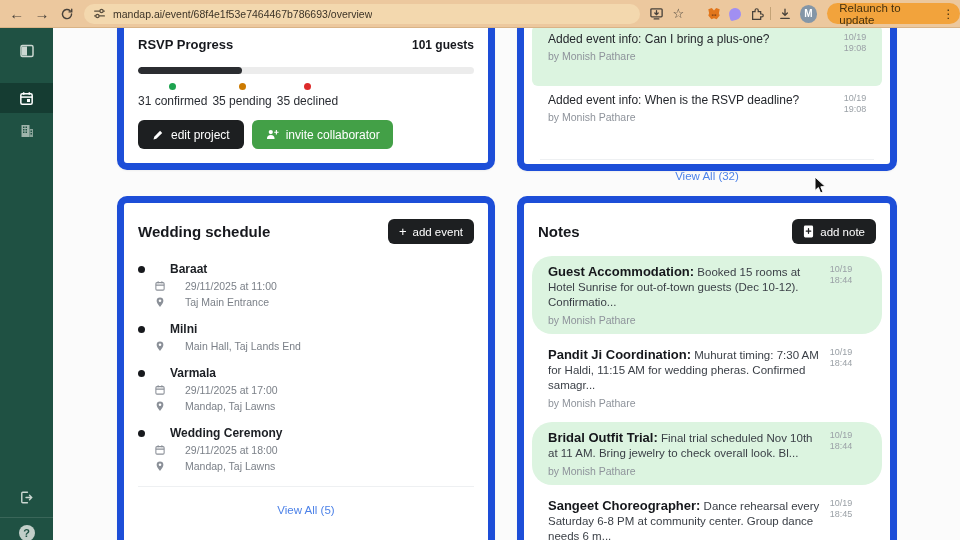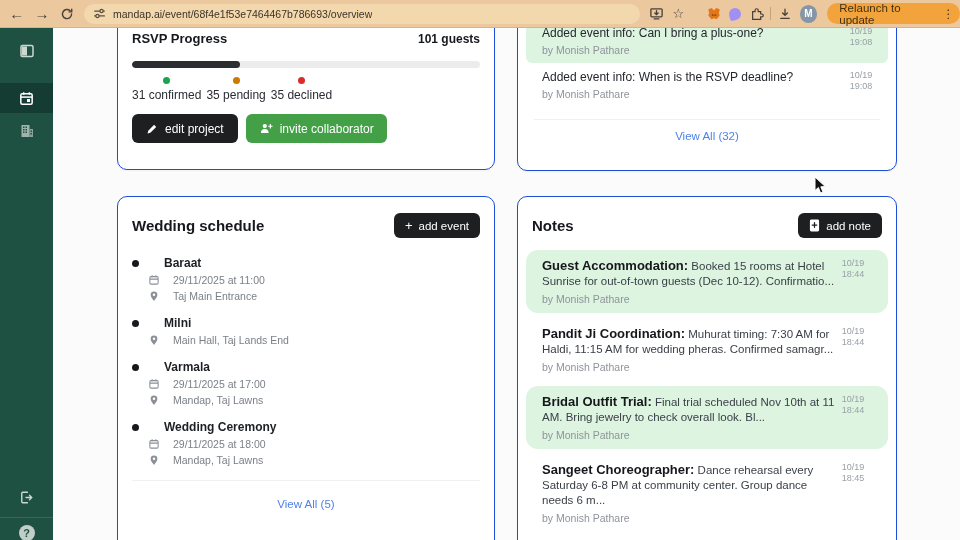--- a/index.html
+++ b/index.html
@@ -22,67 +22,67 @@
   
   .sidebar{position:absolute;top:28px;left:0;width:53px;height:512px;background:#1f5143;z-index:30}
   .sb-item{position:absolute;left:0;width:53px;height:30px;display:flex;align-items:center;justify-content:center}
   .sb-item.active{background:#153c32}
   .sb-divider{position:absolute;left:0;top:489px;width:53px;height:1px;background:rgba(255,255,255,.12)}
   .help-circle{width:16px;height:16px;border-radius:50%;background:#c2cfc9;color:#1f5143;font-size:11px;font-weight:700;display:flex;align-items:center;justify-content:center}
 
   
   .content{position:absolute;top:28px;left:53px;width:907px;height:512px;overflow:hidden;background:#fbfbfb}
   .board{position:relative;width:780px;margin-left:64px;height:512px}
-  .card{position:absolute;background:#fff;border:1px solid #1d4ed8;border-radius:10px;box-shadow:0 1px 2px rgba(0,0,0,.05)}
+  .card{position:absolute;background:#fff;border:7px solid #1d4ed8;border-radius:10px;box-shadow:0 1px 2px rgba(0,0,0,.05)}
 
   
   #card-rsvp{left:0;top:-20px;width:378px;height:162px;padding:22px 14px 0}
   .rsvp-head{display:flex;justify-content:space-between;align-items:center}
   .rsvp-title{font-size:13px;font-weight:700;color:#16181d}
   .rsvp-guests{font-size:12px;font-weight:700;color:#16181d}
   .pbar{margin-top:15px;height:7px;background:#ececec;border-radius:4px;overflow:hidden}
   .pfill{height:7px;background:#2b2d31;border-radius:4px}
   .stats{display:flex;gap:5px;margin-top:9px}
   .stat{display:flex;flex-direction:column;align-items:center;gap:4px;font-size:12px;color:#2a2d33}
   .dot{width:7px;height:7px;border-radius:50%}
   .dot.green{background:#1da34f}.dot.orange{background:#cc7a00}.dot.red{background:#dd2a2a}
   .rsvp-btns{display:flex;gap:8px;margin-top:12px}
   .btn-dark{background:#1d1f21;color:#fff;border:none;border-radius:6px;height:29px;padding:0 14px;font-size:12px;display:inline-flex;align-items:center;gap:7px;font-family:inherit}
   .btn-green{background:#43a047;color:#fff;border:none;border-radius:6px;height:29px;padding:0 13px;font-size:12px;display:inline-flex;align-items:center;gap:7px;font-family:inherit}
   .btn-dark.small{height:25px;padding:0 11px;font-size:11.5px;gap:6px}
 
   
   #card-activity{left:400px;top:-20px;width:380px;height:163px;padding:10px 8px 0}
-  .act-item{border-radius:6px;padding:7px 10px 7px 16px;display:flex}
+  .act-item{border-radius:6px;padding:7px 10px 24px 16px;display:flex}
   .act-item.hl{background:#dcf4e0}
   .act-item + .act-item{}
   .act-main{flex:1;min-width:0}
   .act-title{font-size:12px;color:#24272c}
   .byline{font-size:10.5px;color:#8e939b;margin-top:4px}
   .stamp{width:34px;text-align:center;font-size:9px;color:#9aa0a6;line-height:11px;flex-shrink:0}
   .hdiv{margin:12px 8px 0;border-top:1px solid #eef0f2}
   .view-all{text-align:center;margin-top:10px;font-size:11.5px;color:#4d82e8}
 
   
   #card-schedule{left:0;top:168px;width:378px;height:380px;padding:16px 14px 0}
   .card-head{display:flex;justify-content:space-between;align-items:center}
   .card-title{font-size:15px;font-weight:700;color:#16181d}
   .events{margin-top:18px}
   .event{margin-bottom:14px}
   .ev-name{display:flex;align-items:center;gap:25px;font-size:12px;font-weight:600;color:#1c1f24}
   .ev-dot{width:7px;height:7px;border-radius:50%;background:#17191d;flex-shrink:0}
-  .ev-row{display:flex;align-items:center;gap:13px;margin:4px 0 0 16px;font-size:10.5px;color:#7b8088}
+  .ev-row{display:flex;align-items:center;gap:19px;margin:4px 0 0 16px;font-size:10.5px;color:#7b8088}
   #card-schedule .hdiv{margin:8px 0 0}
   #card-schedule .view-all{margin-top:17px}
 
   
   #card-notes{left:400px;top:168px;width:380px;height:380px;padding:16px 8px 0}
   #card-notes .card-head{margin:0 6px}
   .notes-list{margin-top:12px}
-  .note{border-radius:12px;padding:8px 18px 8px 16px;display:flex;margin-top:5px}
+  .note{border-radius:20px;padding:8px 24px 8px 16px;display:flex;margin-top:5px}
   .note.hl{background:#dcf4e0}
   .note-main{flex:1;min-width:0}
   .note-text{font-size:11.5px;line-height:15px;color:#3a3f46}
   .note-title{font-size:13px;font-weight:700;color:#15171b}
 
   .cursor{position:absolute;left:761px;top:148px;z-index:50}
 </style>
 </head>
 <body>
 

